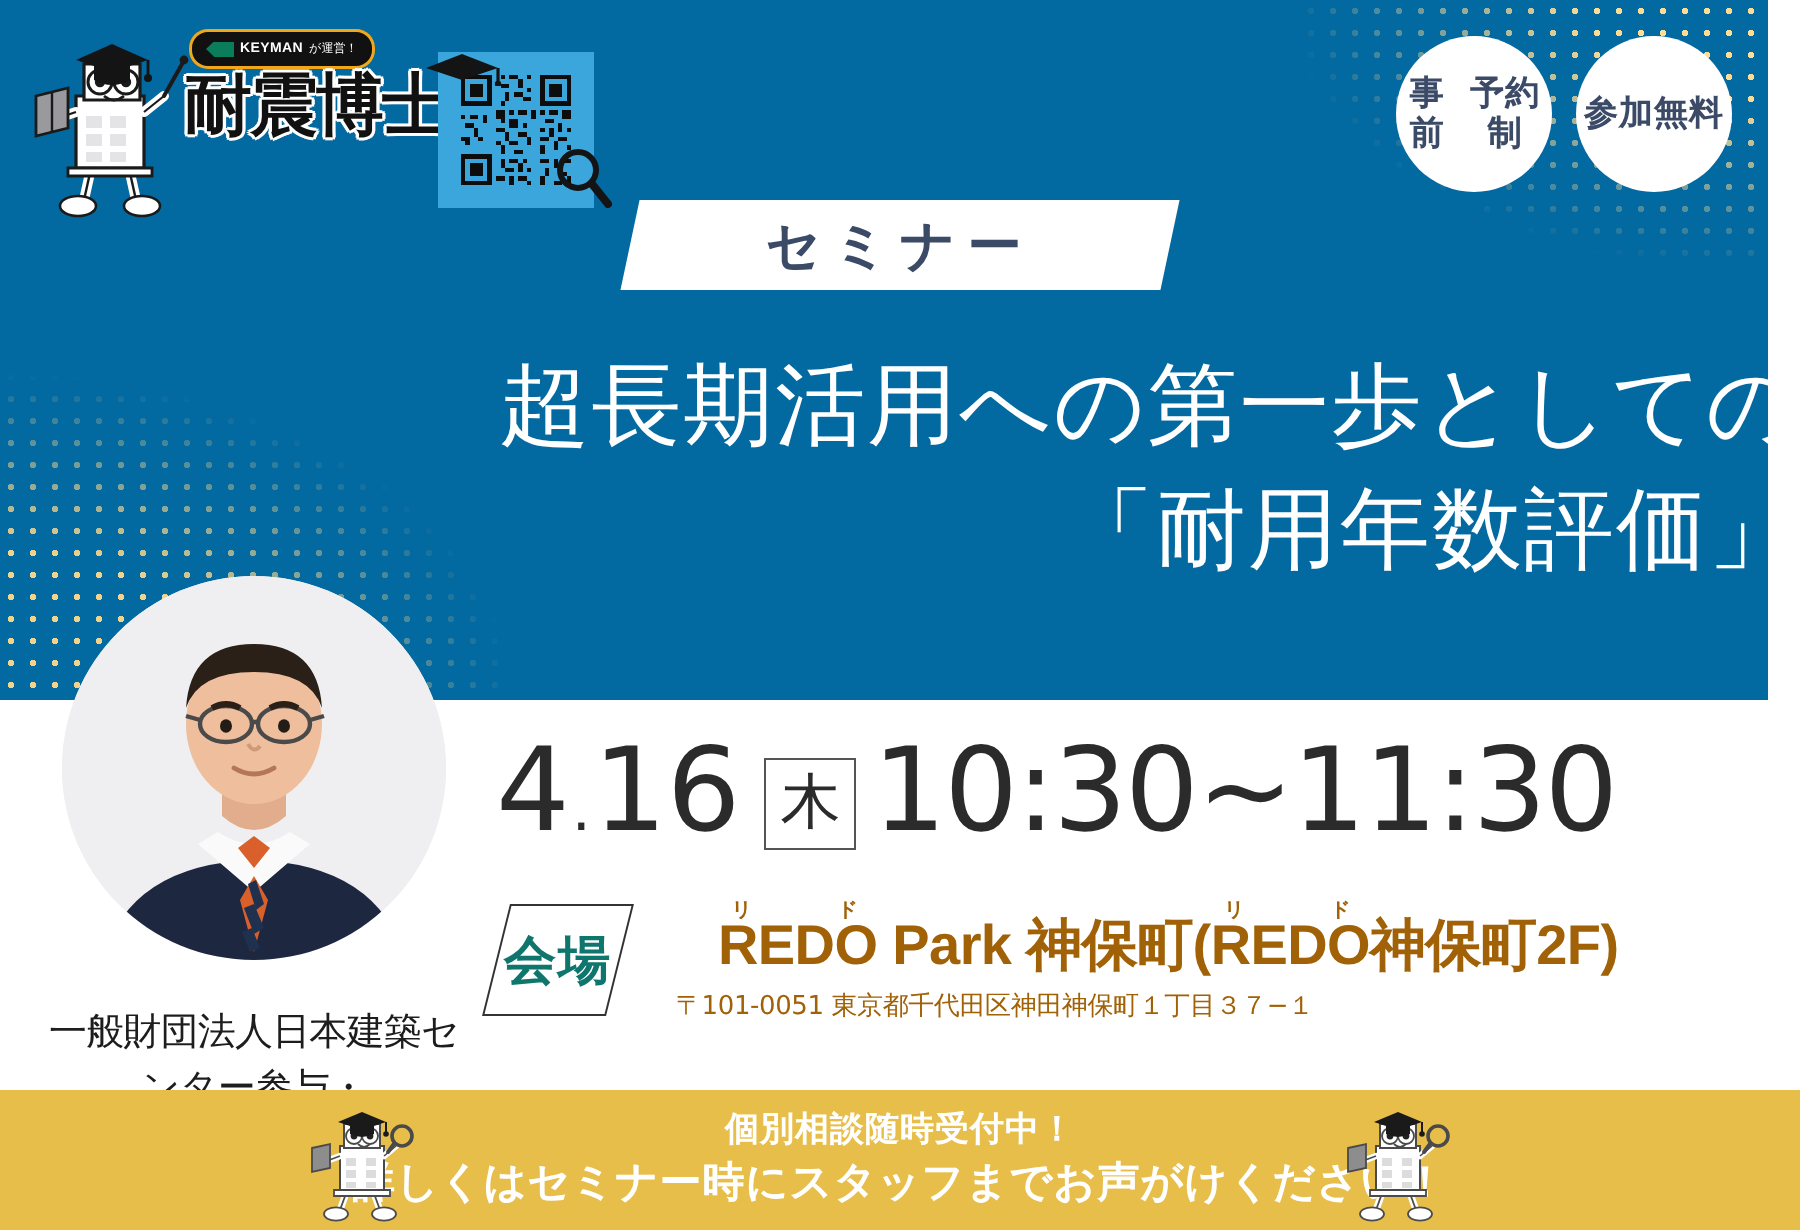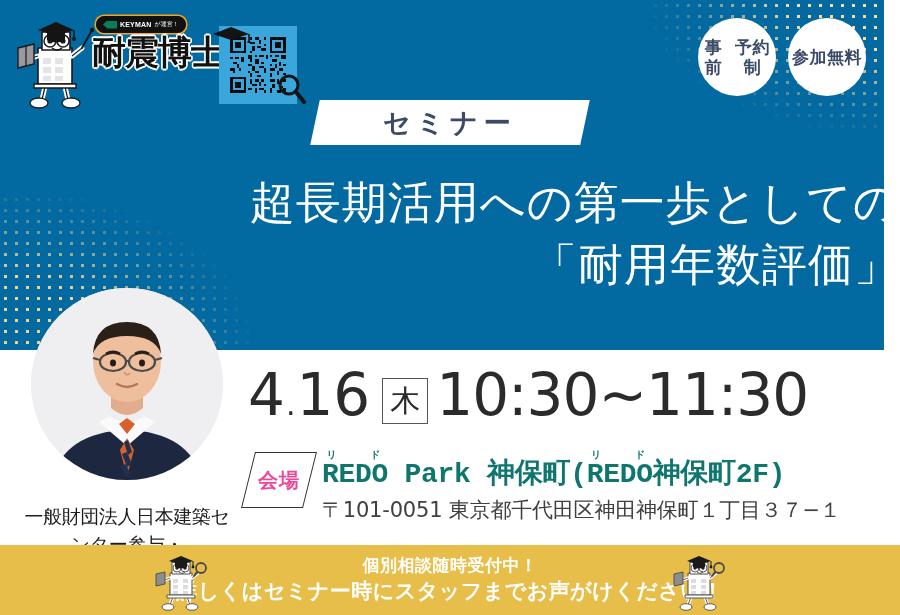--- a/index.html
+++ b/index.html
@@ -208,41 +208,42 @@
     margin-right:12px;margin-top:4px;
   }
   .venue-tag .para{
     position:absolute;inset:0;
     border:1.8px solid #333;
     transform:skewX(-14deg);
   }
   .venue-tag span{
     position:absolute;inset:0;
     display:flex;align-items:center;justify-content:center;
-    font-size:20px;font-weight:700;color:#ec4899;
+    font-size:26px;font-weight:700;color:#0f766e;
     font-family:Liberation Sans, sans-serif;
     letter-spacing:1px;
   }
   .venue-lines{padding-top:2px;}
   .venue-name{
-    font-size:28px;font-weight:700;color:#0f766e;
-    font-family:Liberation Mono, monospace;
+    font-size:28px;font-weight:700;color:#a16207;
+    font-family:Liberation Sans, sans-serif;
     white-space:nowrap;letter-spacing:-0.3px;
     line-height:1.15;
+    margin-left:37px;
   }
   .venue-name ruby{ruby-position:over;}
   .venue-name rt{
     font-size:10px;font-weight:700;letter-spacing:3px;
     line-height:1;
   }
   .venue-addr{
     margin-top:5px;
-    font-size:21px;color:#404040;
-    font-family:"DejaVu Sans",sans-serif;
-    white-space:nowrap;letter-spacing:-0.2px;
+    font-size:13px;color:#a16207;
+    font-family:"DejaVu Sans",sans-serif;
+    white-space:nowrap;letter-spacing:-0.2px;margin-left:16px;
   }
 
   
   .banner{
     position:absolute;left:0;top:545px;width:900px;height:70px;
     background:#E8BE4A;
     display:flex;align-items:center;justify-content:center;
   }
   .banner-text{
     text-align:center;color:#ffffff;

